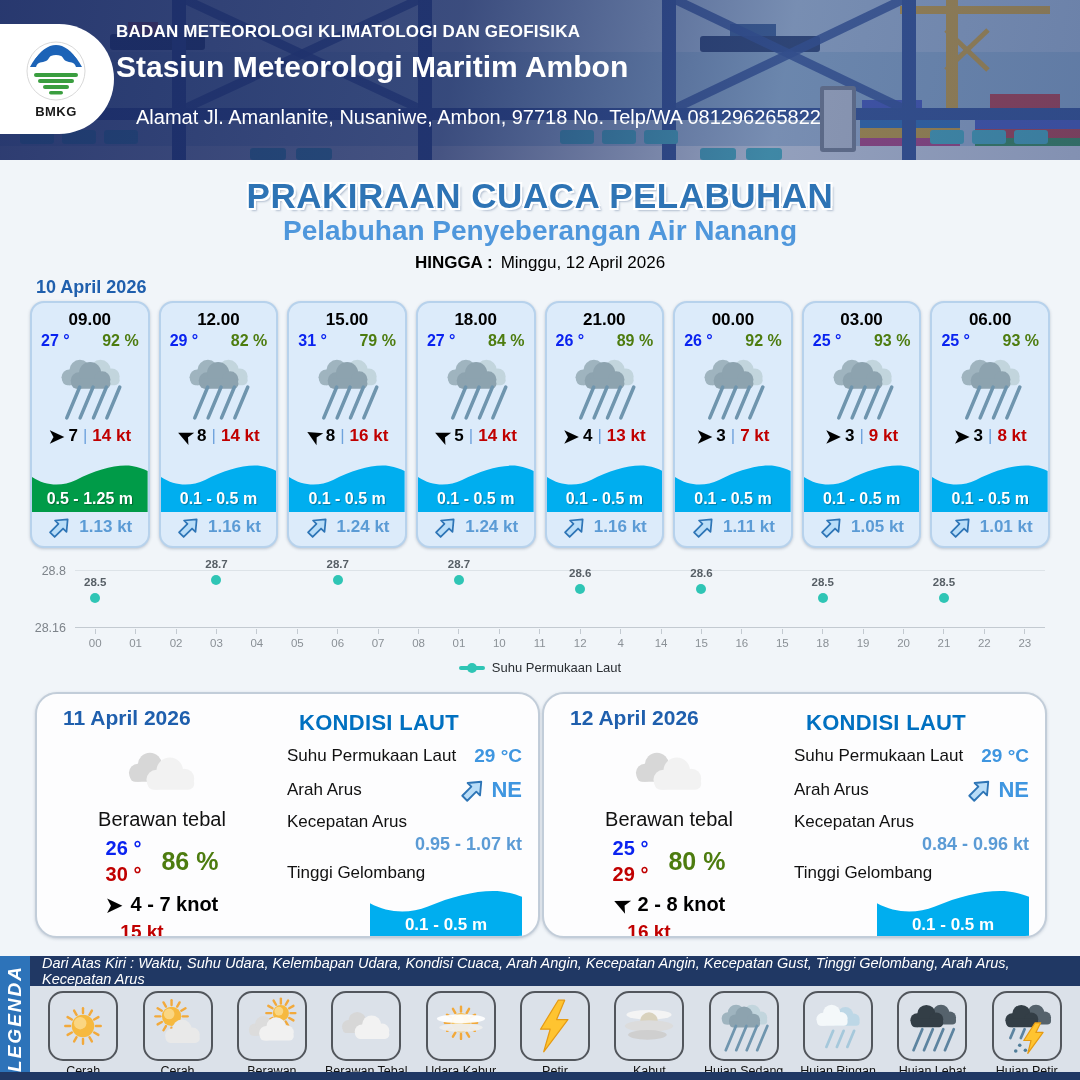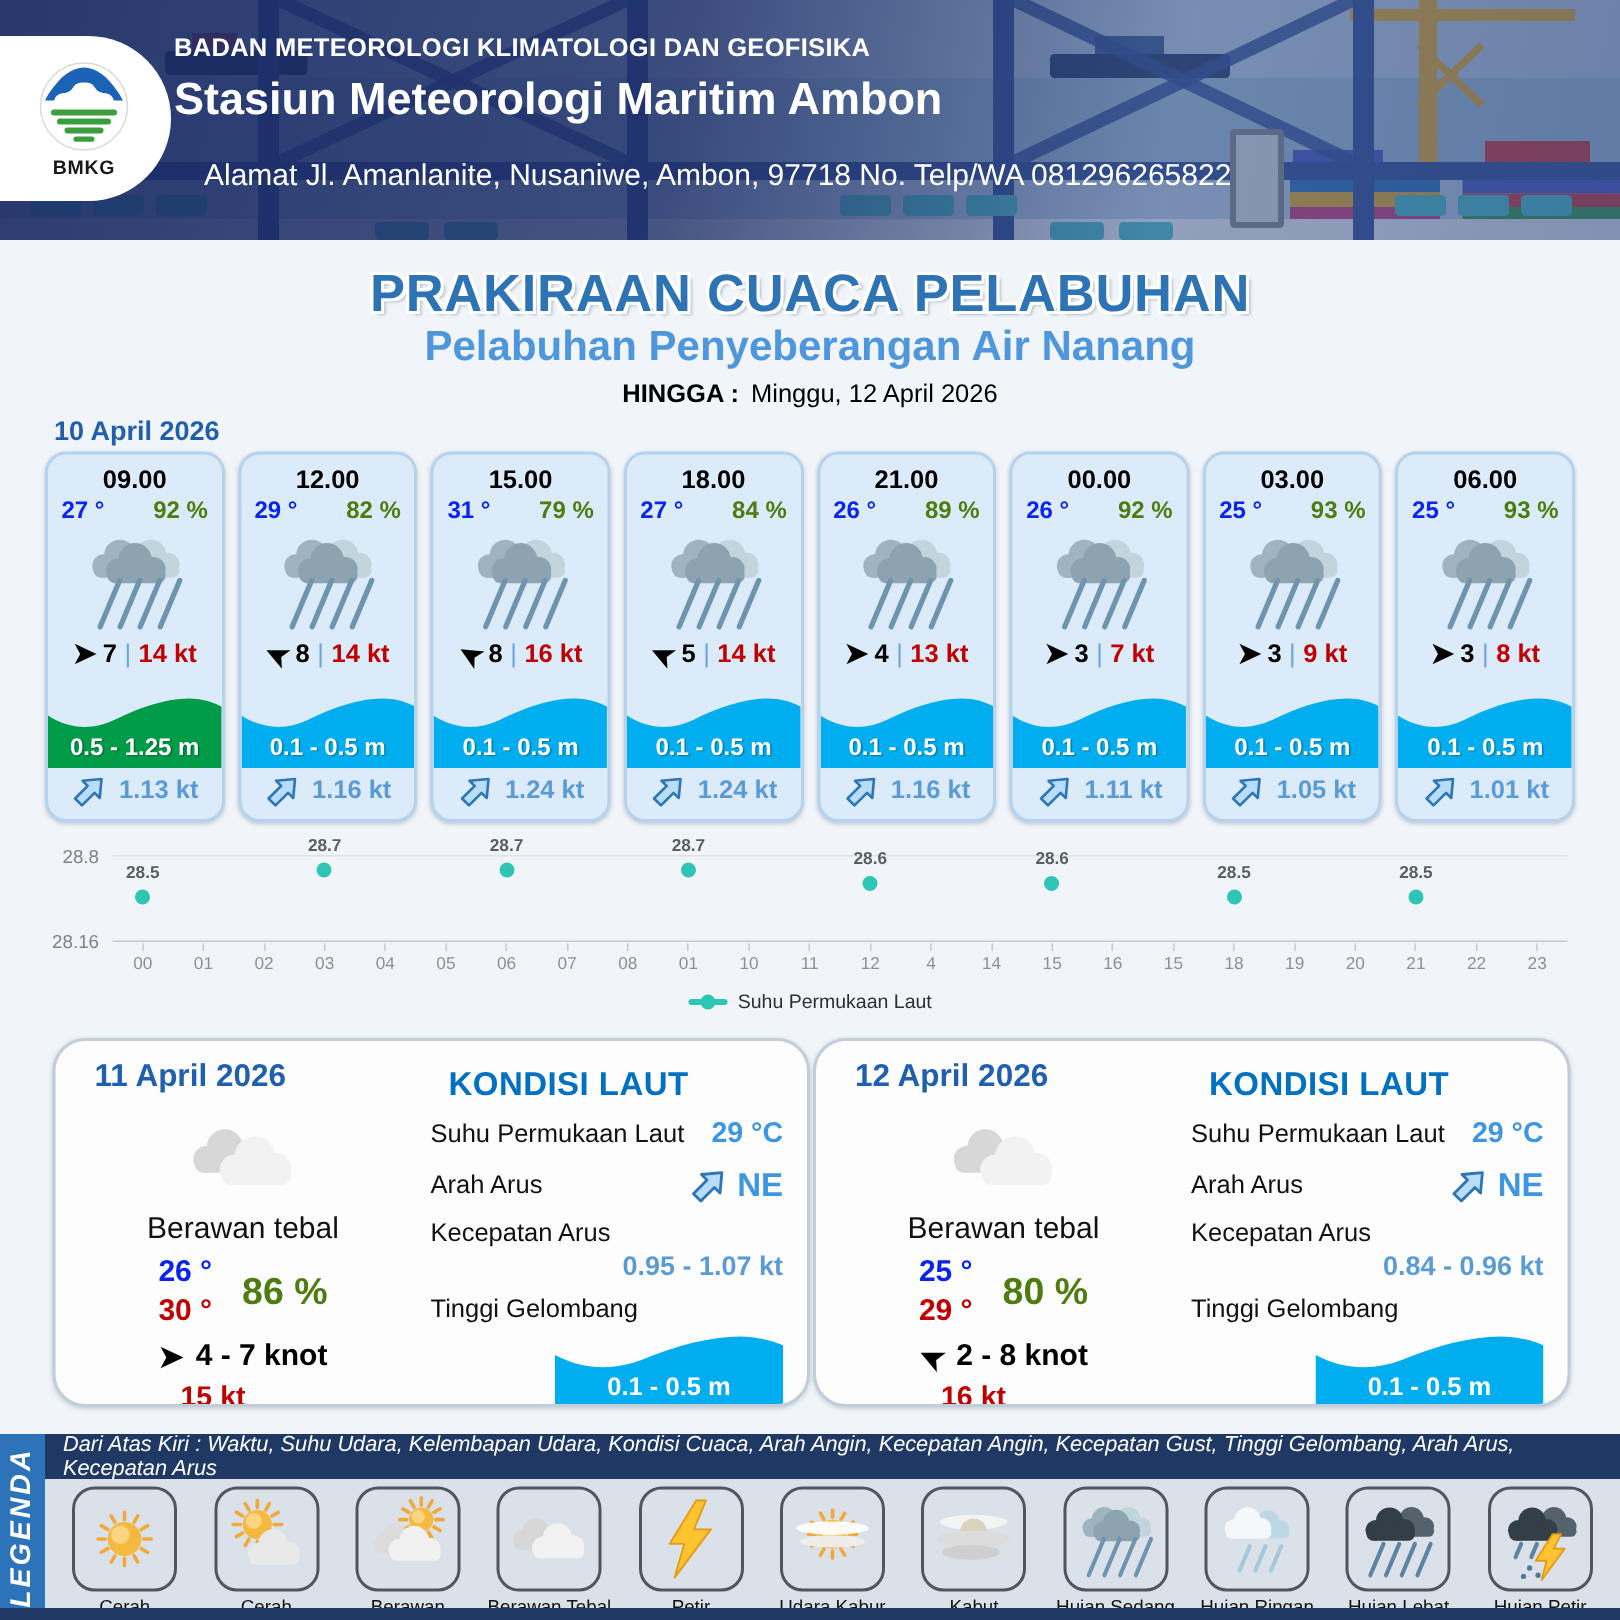--- a/index.html
+++ b/index.html
@@ -937,28 +937,20 @@
                 <circle cx="56" cy="42" r="9"></circle>
                 <rect x="23" y="41" width="42" height="11" rx="5.5"></rect>
               </g>
             </svg>
           </div>
     <div class="llab">Berawan Tebal</div>
         </div>
         <div class="litem">
     <div class="lbox">
             <svg viewBox="0 0 72 72" width="58" height="58">
-              <polygon points="40,4 18,40 30,40 22,68 52,28 38,28 48,4" fill="#ffc430" stroke="#e59a13" stroke-width="1.5" stroke-linejoin="round"></polygon>
-            </svg>
-          </div>
-    <div class="llab">Petir</div>
-        </div>
-        <div class="litem">
-    <div class="lbox">
-            <svg viewBox="0 0 72 72" width="58" height="58">
               <line x1="50.0" y1="32.0" x2="56.0" y2="32.0" stroke="#f2a93b" stroke-width="3" stroke-linecap="round"></line>
               <line x1="48.1" y1="39.0" x2="53.3" y2="42.0" stroke="#f2a93b" stroke-width="3" stroke-linecap="round"></line>
               <line x1="43.0" y1="44.1" x2="46.0" y2="49.3" stroke="#f2a93b" stroke-width="3" stroke-linecap="round"></line>
               <line x1="36.0" y1="46.0" x2="36.0" y2="52.0" stroke="#f2a93b" stroke-width="3" stroke-linecap="round"></line>
               <line x1="29.0" y1="44.1" x2="26.0" y2="49.3" stroke="#f2a93b" stroke-width="3" stroke-linecap="round"></line>
               <line x1="23.9" y1="39.0" x2="18.7" y2="42.0" stroke="#f2a93b" stroke-width="3" stroke-linecap="round"></line>
               <line x1="22.0" y1="32.0" x2="16.0" y2="32.0" stroke="#f2a93b" stroke-width="3" stroke-linecap="round"></line>
               <line x1="23.9" y1="25.0" x2="18.7" y2="22.0" stroke="#f2a93b" stroke-width="3" stroke-linecap="round"></line>
               <line x1="29.0" y1="19.9" x2="26.0" y2="14.7" stroke="#f2a93b" stroke-width="3" stroke-linecap="round"></line>
               <line x1="36.0" y1="18.0" x2="36.0" y2="12.0" stroke="#f2a93b" stroke-width="3" stroke-linecap="round"></line>
@@ -968,20 +960,28 @@
               <circle cx="33" cy="29" r="6.6000000000000005" fill="#fbd98a" opacity="0.9"></circle>
               <ellipse cx="36" cy="27" rx="30" ry="5.5" fill="#ffffff" opacity="0.92"></ellipse>
               <ellipse cx="36" cy="38" rx="27" ry="5" fill="#eeeeee" opacity="0.95"></ellipse>
             </svg>
           </div>
     <div class="llab">Udara Kabur</div>
         </div>
         <div class="litem">
     <div class="lbox">
             <svg viewBox="0 0 72 72" width="58" height="58">
+              <polygon points="40,4 18,40 30,40 22,68 52,28 38,28 48,4" fill="#ffc430" stroke="#e59a13" stroke-width="1.5" stroke-linejoin="round"></polygon>
+            </svg>
+          </div>
+    <div class="llab">Petir</div>
+        </div>
+        <div class="litem">
+    <div class="lbox">
+            <svg viewBox="0 0 72 72" width="58" height="58">
               <ellipse cx="36" cy="22" rx="28" ry="6" fill="#f4f4f4"></ellipse>
               <circle cx="36" cy="30" r="11" fill="#d9d2bd"></circle>
               <ellipse cx="36" cy="36" rx="30" ry="7" fill="#dcdcdc"></ellipse>
               <ellipse cx="34" cy="47" rx="24" ry="6" fill="#cfcfcf"></ellipse>
             </svg>
           </div>
     <div class="llab">Kabut</div>
         </div>
         <div class="litem">
     <div class="lbox">

